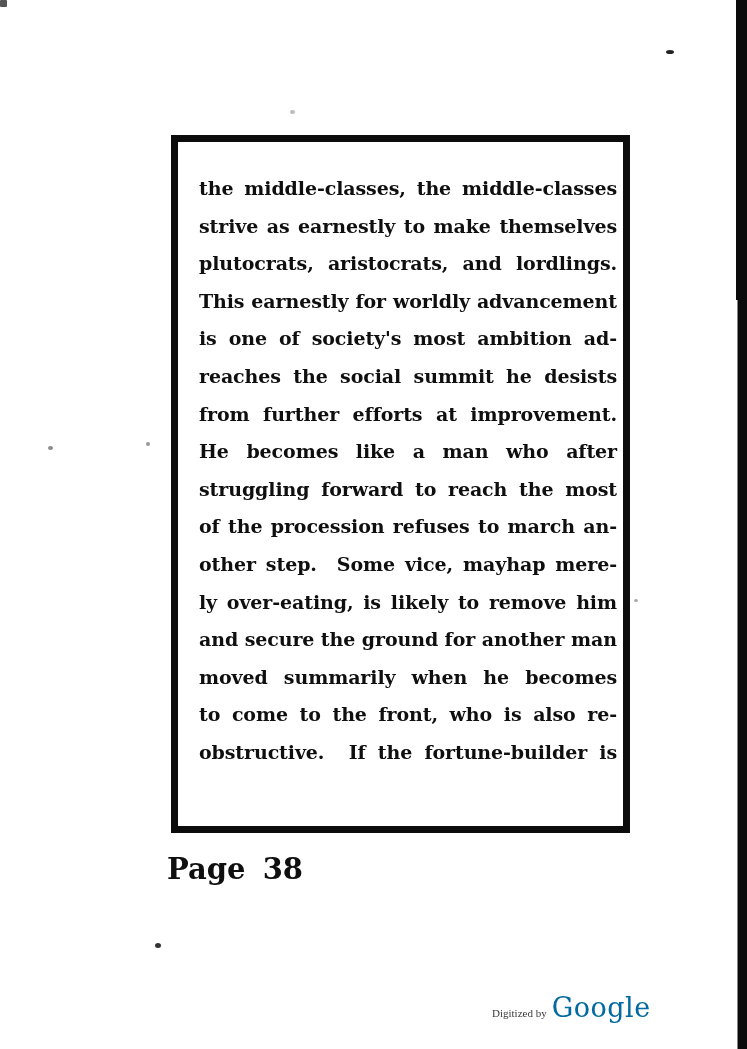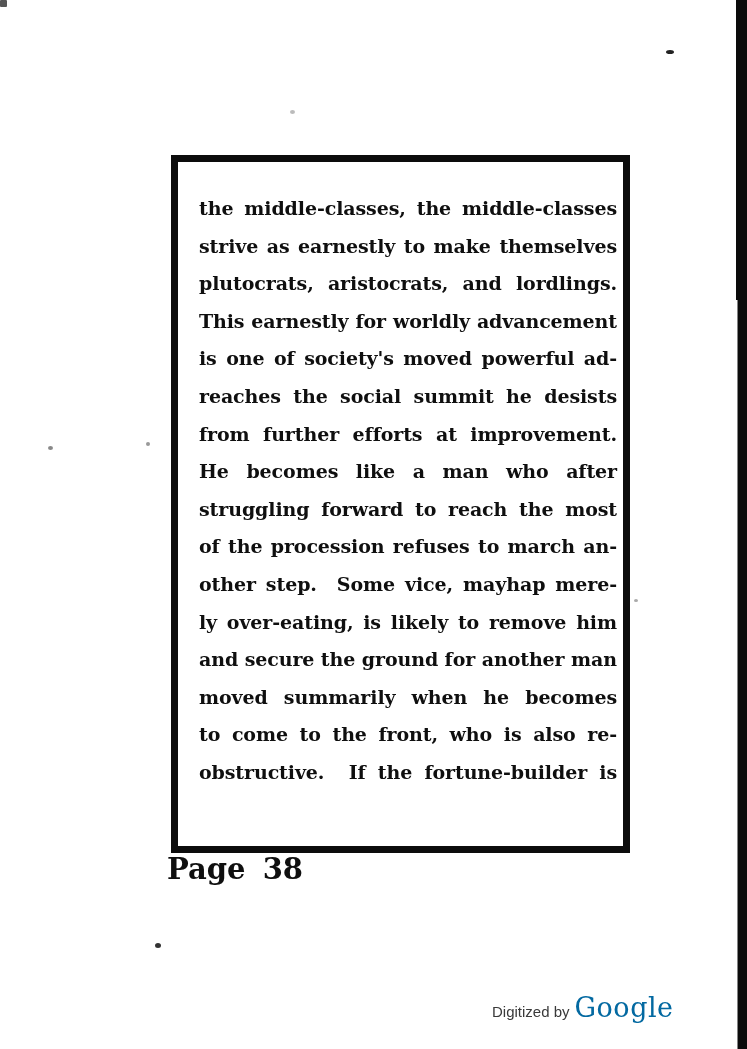--- a/index.html
+++ b/index.html
@@ -38,21 +38,20 @@
   
   .text-box {
     position: absolute;
     left: 171px;
     top: 135px;
     width: 459px;
     height: 698px;
     box-sizing: border-box;
     border: 7px solid #0c0c0c;
     padding: 28px 6px 0 21px;
-    margin-top: 20px;
   }
   .line {
     height: 37.6px;
     line-height: 37.6px;
     font-size: 19px;
     font-weight: 700;
     letter-spacing: -0.1px;
     text-align: justify;
     text-align-last: justify;
     white-space: nowrap;
@@ -69,22 +68,22 @@
   }
   .credit {
     position: absolute;
     left: 492px;
     top: 992px;
     display: flex;
     align-items: baseline;
     white-space: nowrap;
   }
   .credit-prefix {
-    font-family: Liberation Sans, sans-serif;
-    font-size: 15px;
+    font-family: Liberation Serif, serif;
+    font-size: 11px;
     color: #3a3a3a;
     margin-right: 5px;
   }
   .credit-brand {
     font-family: "DejaVu Serif", serif;
     font-size: 27px;
     color: #0369a1;
     letter-spacing: 0.5px;
   }
   .speck {
@@ -105,21 +104,21 @@
   <div class="speck" style="left:146px; top:442px; width:4px; height:4px; background:#999999;"></div>
   <div class="speck" style="left:48px; top:446px; width:5px; height:4px; background:#888888;"></div>
   <div class="speck" style="left:634px; top:599px; width:4px; height:3px; background:#aaaaaa;"></div>
   <div class="speck" style="left:155px; top:943px; width:6px; height:5px; background:#333333;"></div>
 
   <div class="text-box">
     <div class="line">the middle-classes, the middle-classes</div>
     <div class="line">strive as earnestly to make themselves</div>
     <div class="line">plutocrats, aristocrats, and lordlings.</div>
     <div class="line">This earnestly for worldly advancement</div>
-    <div class="line">is one of society's moved powerful ad-</div>
+    <div class="line">is one of society's most ambition ad-</div>
     <div class="line">reaches the social summit he desists</div>
     <div class="line">from further efforts at improvement.</div>
     <div class="line">He becomes like a man who after</div>
     <div class="line">struggling forward to reach the most</div>
     <div class="line">of the procession refuses to march an-</div>
     <div class="line">other step.&nbsp; Some vice, mayhap mere-</div>
     <div class="line">ly over-eating, is likely to remove him</div>
     <div class="line">and secure the ground for another man</div>
     <div class="line">moved summarily when he becomes</div>
     <div class="line">to come to the front, who is also re-</div>

